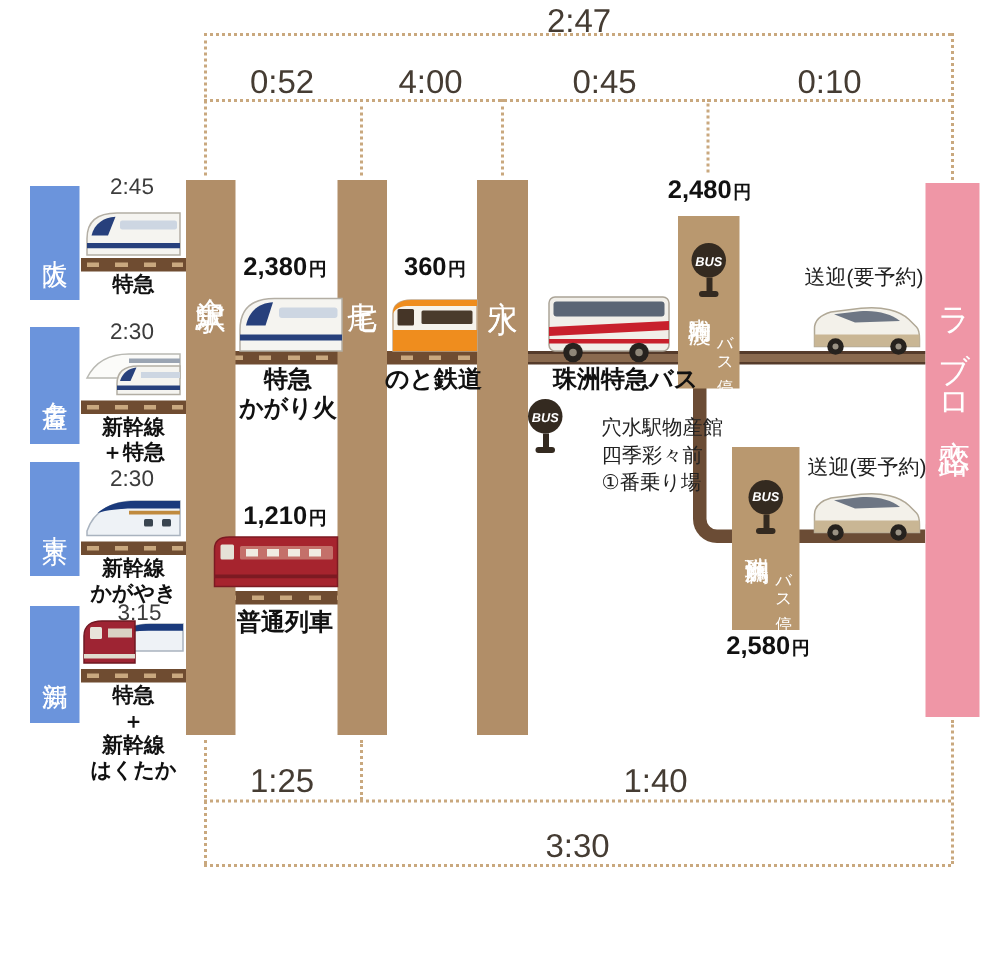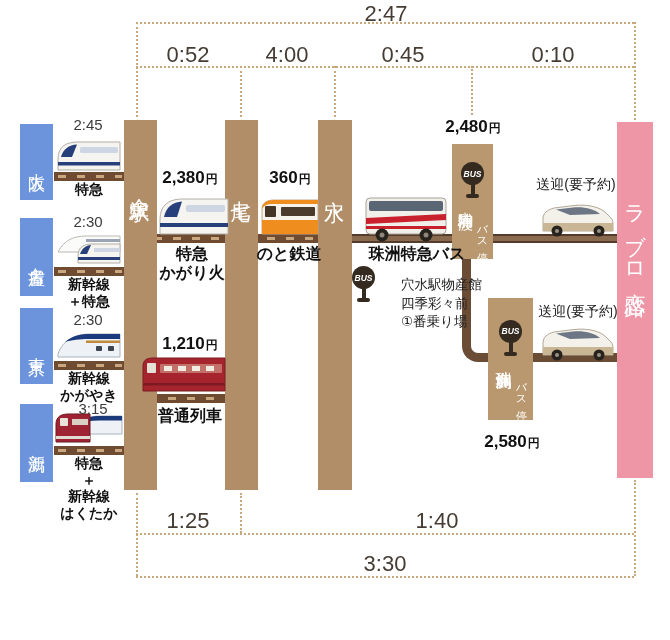--- a/index.html
+++ b/index.html
@@ -256,21 +256,21 @@
     <div class="busstop">
       <div class="bs-circle">BUS</div>
       <div class="bs-stem"></div>
       <div class="bs-base"></div>
     </div>
     <div class="bb-names">
       <span class="bb-name" style="font-size:16px;">珠洲鵜飼</span>
       <span class="bb-sub">バス停</span>
     </div>
   </div>
-  <div class="abs cx price" style="left:512px;top:432px;">
+  <div class="abs cx price" style="left:512px;top:421px;">
     <span>2,580</span><span class="yen">円</span>
   </div>
 
   <div class="abs cx shuttle" style="left:578px;top:303px;">送迎(要予約)</div>
   <div class="abs veh" style="left:540px;top:321px;">
     <svg width="76" height="40" viewBox="0 0 76 40">
       <path d="M3 34 V22 C3 16 7 13 14 11 L34 8.5 C48 7 60 10 66 16 L71 21 C73 23 73 26 73 29 V34 Z" fill="#f3f1ea" stroke="#b0a896"></path>
       <path d="M3 26 H73 V34 H3 Z" fill="#c9b694"></path>
       <path d="M16 12.5 L33 10.5 C44 9.5 54 12 60 17 L30 18 Z" fill="#6d7684"></path>
       <circle cx="17" cy="34" r="5.5" fill="#26221e"></circle>

